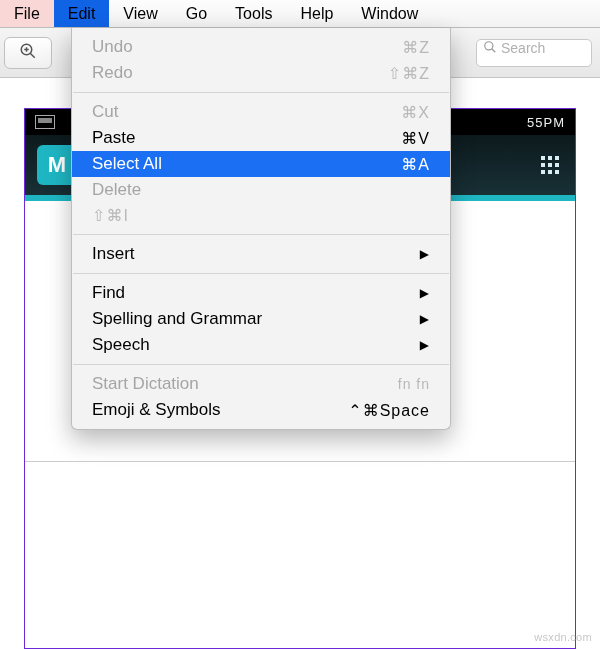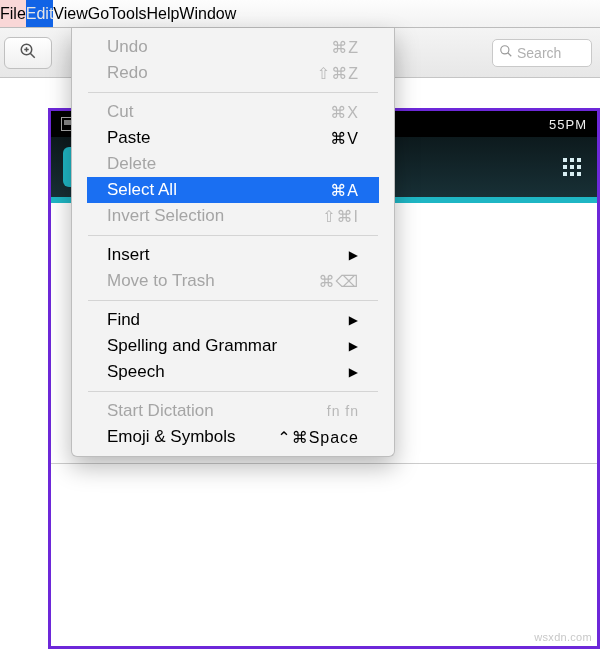--- a/index.html
+++ b/index.html
@@ -15,29 +15,29 @@
   
   .menubar {
     display: flex;
     align-items: stretch;
     height: 28px;
     background: linear-gradient(#fdfdfd, #f2f2f2);
     border-bottom: 1px solid #bcbcbc;
     font-size: 16px;
   }
   .menubar-item {
-    padding: 4px 0;
+    padding: 4px 14px;
     line-height: 20px;
     color: #000;
     cursor: default;
   }
   .menubar-item.pink { background: #f9d7d7; }
   .menubar-item.active {
     background: #1163e6;
-    color: #e5e5e5;
+    color: #000000;
   }
   
   .toolbar {
     height: 50px;
     background: linear-gradient(#f4f4f4, #e7e7e7);
     border-bottom: 1px solid #c5c5c5;
     display: flex;
     align-items: center;
     justify-content: space-between;
     padding: 0 8px 0 4px;
@@ -48,27 +48,27 @@
     border: 1px solid #c0c0c0;
     border-radius: 6px;
     background: linear-gradient(#ffffff,#f0f0f0);
     display: flex;
     align-items: center;
     justify-content: center;
     color: #555;
   }
   .zoom-btn svg { width: 18px; height: 18px; }
   .search-box {
-    width: 100px;
+    width: 116px;
     height: 28px;
     border: 1px solid #c9c9c9;
     border-radius: 5px;
     background: #fff;
     display: flex;
-    align-items: center;
+    align-items: flex-start;
     padding: 0 6px;
     color: #9a9a9a;
     overflow: hidden;
   }
   .search-box svg { width: 14px; height: 14px; margin-right: 4px; flex: 0 0 auto; }
   .search-box input {
     border: none;
     outline: none;
     font-size: 14px;
     color: #333;
@@ -83,24 +83,23 @@
     top: 78px;
     left: 0;
     right: 0;
     bottom: 0;
     background: #fff;
     padding: 30px 24px 0 24px;
   }
   .phone-mock {
     width: 100%;
     height: 100%;
-    border: 3px solid #6d28d9;
+    border: 1px solid #6d28d9;
     background: #fff;
     overflow: hidden;
-    margin-left: 24px;
   }
   .phone-status {
     height: 26px;
     background: #000;
     color: #eee;
     display: flex;
     align-items: center;
     justify-content: flex-end;
     padding: 0 10px;
     font-size: 13px;
@@ -142,27 +141,27 @@
     padding: 30px 80px;
     text-align: center;
   }
   .hr { border-top:1px solid #ccc; margin-top:260px; }
 
   
   .dropdown {
     position: absolute;
     top: 28px;
     left: 71px;
-    width: 324px;
+    width: 380px;
     background: #f3f3f3;
     border: 1px solid #bdbdbd;
     border-top: none;
     border-radius: 0 0 6px 6px;
     box-shadow: 0 10px 24px rgba(0,0,0,0.28);
-    padding: 6px 15px;
+    padding: 6px 0;
     font-size: 17px;
   }
   .menu-item {
     display: flex;
     align-items: center;
     justify-content: space-between;
     padding: 3px 20px;
     color: #000;
     min-height: 25px;
     cursor: default;
@@ -268,41 +267,36 @@
   </div>
   <div class="menu-sep"></div>
   <div class="menu-item disabled">
     <span>Cut</span>
     <span class="shortcut">⌘X</span>
   </div>
   <div class="menu-item">
     <span>Paste</span>
     <span class="shortcut">⌘V</span>
   </div>
-  <div class="menu-item disabled">
-    <span>Delete</span>
-    <span class="shortcut"></span>
-  </div>
   <div class="menu-item highlight">
     <span>Select All</span>
     <span class="shortcut">⌘A</span>
   </div>
   <div class="menu-item disabled">
-    <span>Invert Selection</span>
+    <span>Delete</span>
+    <span class="shortcut"></span>
+  </div>
+  <div class="menu-item disabled">
     <span class="shortcut">⇧⌘I</span>
   </div>
   <div class="menu-sep"></div>
   <div class="menu-item">
     <span>Insert</span>
     <span class="shortcut sub">▶</span>
   </div>
-  <div class="menu-item disabled">
-    <span>Move to Trash</span>
-    <span class="shortcut">⌘⌫</span>
-  </div>
   <div class="menu-sep"></div>
   <div class="menu-item">
     <span>Find</span>
     <span class="shortcut sub">▶</span>
   </div>
   <div class="menu-item">
     <span>Spelling and Grammar</span>
     <span class="shortcut sub">▶</span>
   </div>
   <div class="menu-item">

